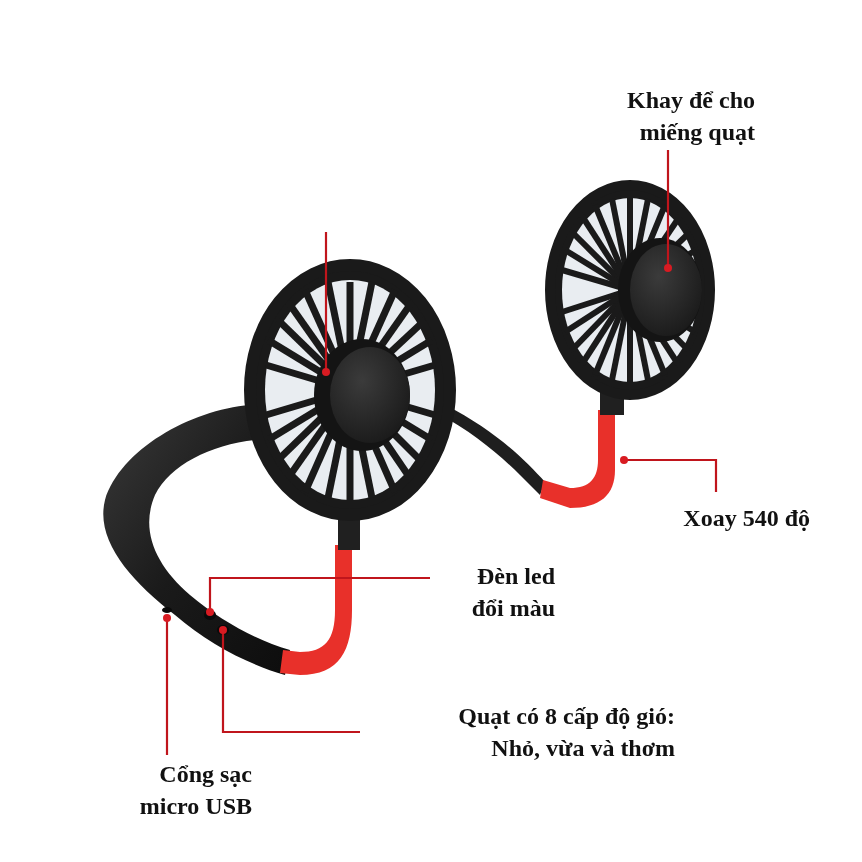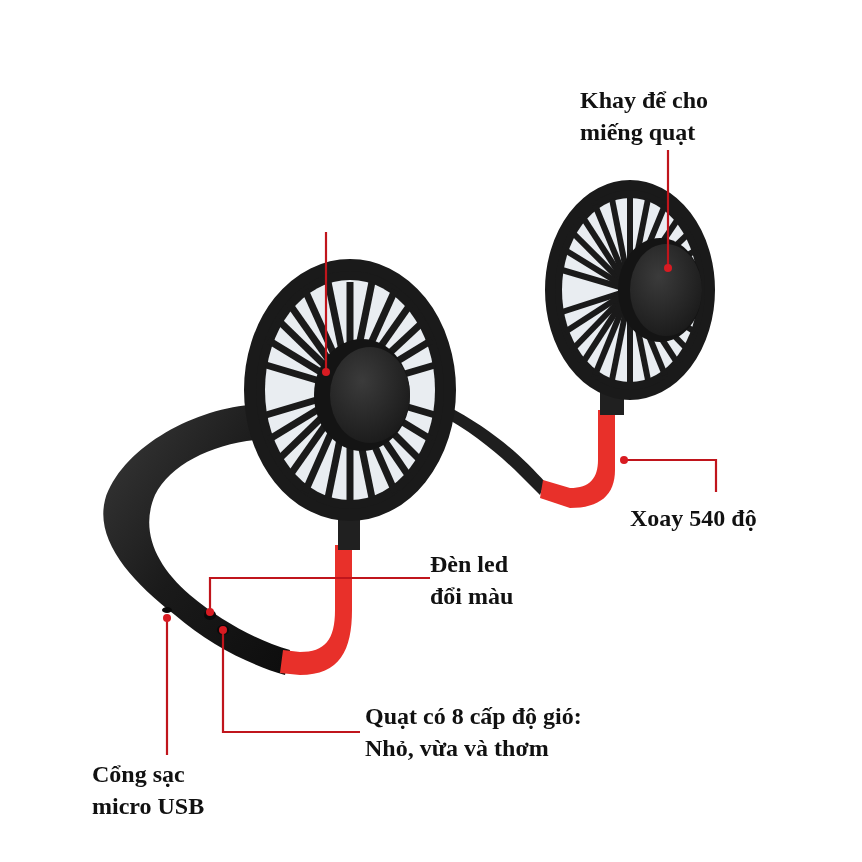--- a/index.html
+++ b/index.html
@@ -1,18 +1,18 @@
 <!DOCTYPE html>
 <html><head>
 <meta charset="utf-8">
 <style>
   html, body { margin:0; padding:0; background:#ffffff; }
   body { width:862px; height:862px; position:relative; overflow:hidden; font-family:"Liberation Serif","DejaVu Serif",serif; }
   #stage { position:absolute; left:0; top:0; width:862px; height:862px; }
-  .label { position:absolute; font-weight:bold; color:#111; font-size:24px; line-height:32px; text-align:left; white-space:nowrap; }
+  .label { position:absolute; font-weight:bold; color:#111; font-size:24px; line-height:32px; text-align:right; white-space:nowrap; }
   .label span { display:block; }
 </style>
 </head>
 <body>
 
 <div id="stage">
   <svg width="862" height="862" viewBox="0 0 862 862" xmlns="http://www.w3.org/2000/svg" style="position:absolute;left:0;top:0;">
     <defs>
       <linearGradient id="bandGrad" x1="0" y1="0" x2="1" y2="1">
         <stop offset="0" stop-color="#3a3a3a"></stop>
@@ -136,21 +136,21 @@
     <span>miếng quạt</span>
   </div>
 
   <div class="label" style="left:188px; top:165px; width:285px;">
   </div>
 
   <div class="label" style="left:630px; top:502px; width:180px;">
     <span>Xoay 540 độ</span>
   </div>
 
-  <div class="label" style="left:430px; top:548px; width:125px;">
+  <div class="label" style="left:430px; top:560px; width:125px;">
     <span>Đèn led</span>
     <span>đổi màu</span>
   </div>
 
   <div class="label" style="left:365px; top:700px; width:310px;">
     <span>Quạt có 8 cấp độ gió:</span>
     <span>Nhỏ, vừa và thơm</span>
   </div>
 
   <div class="label" style="left:92px; top:758px; width:160px;">

